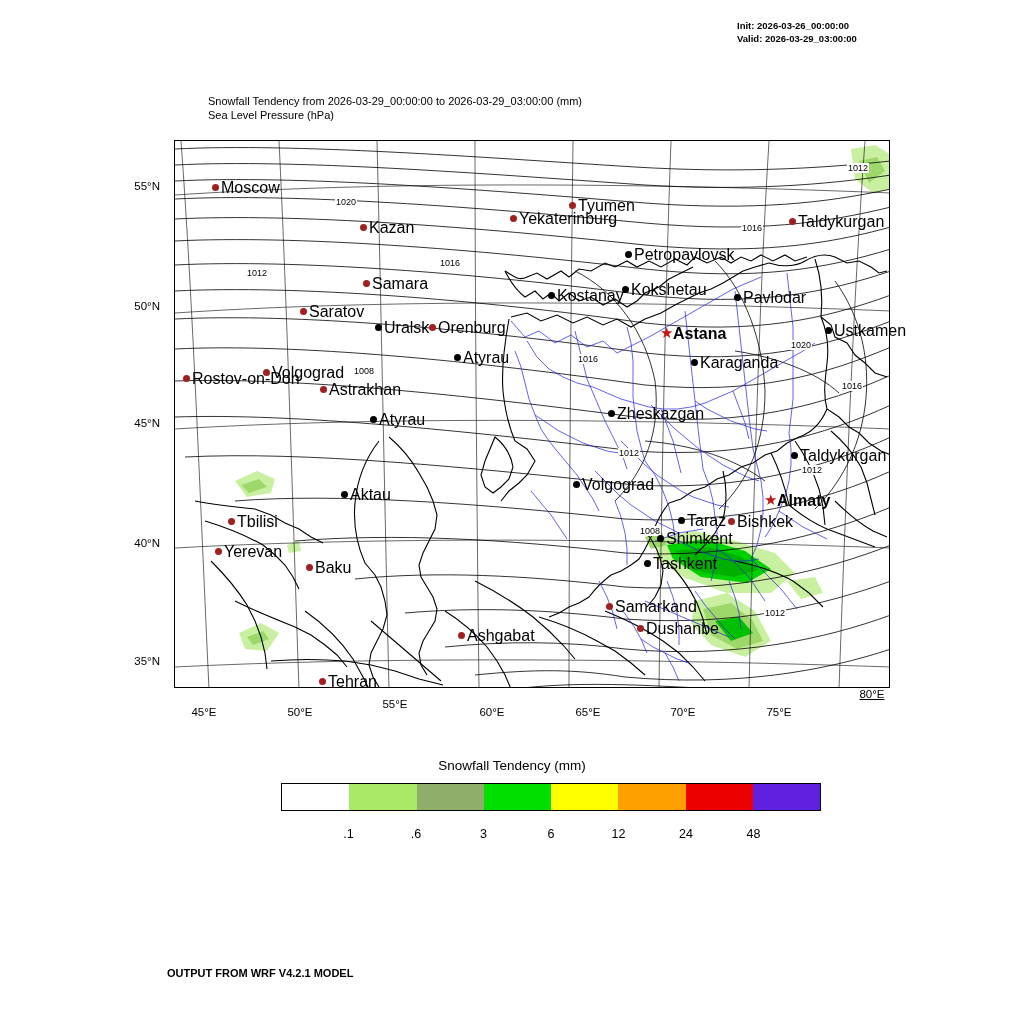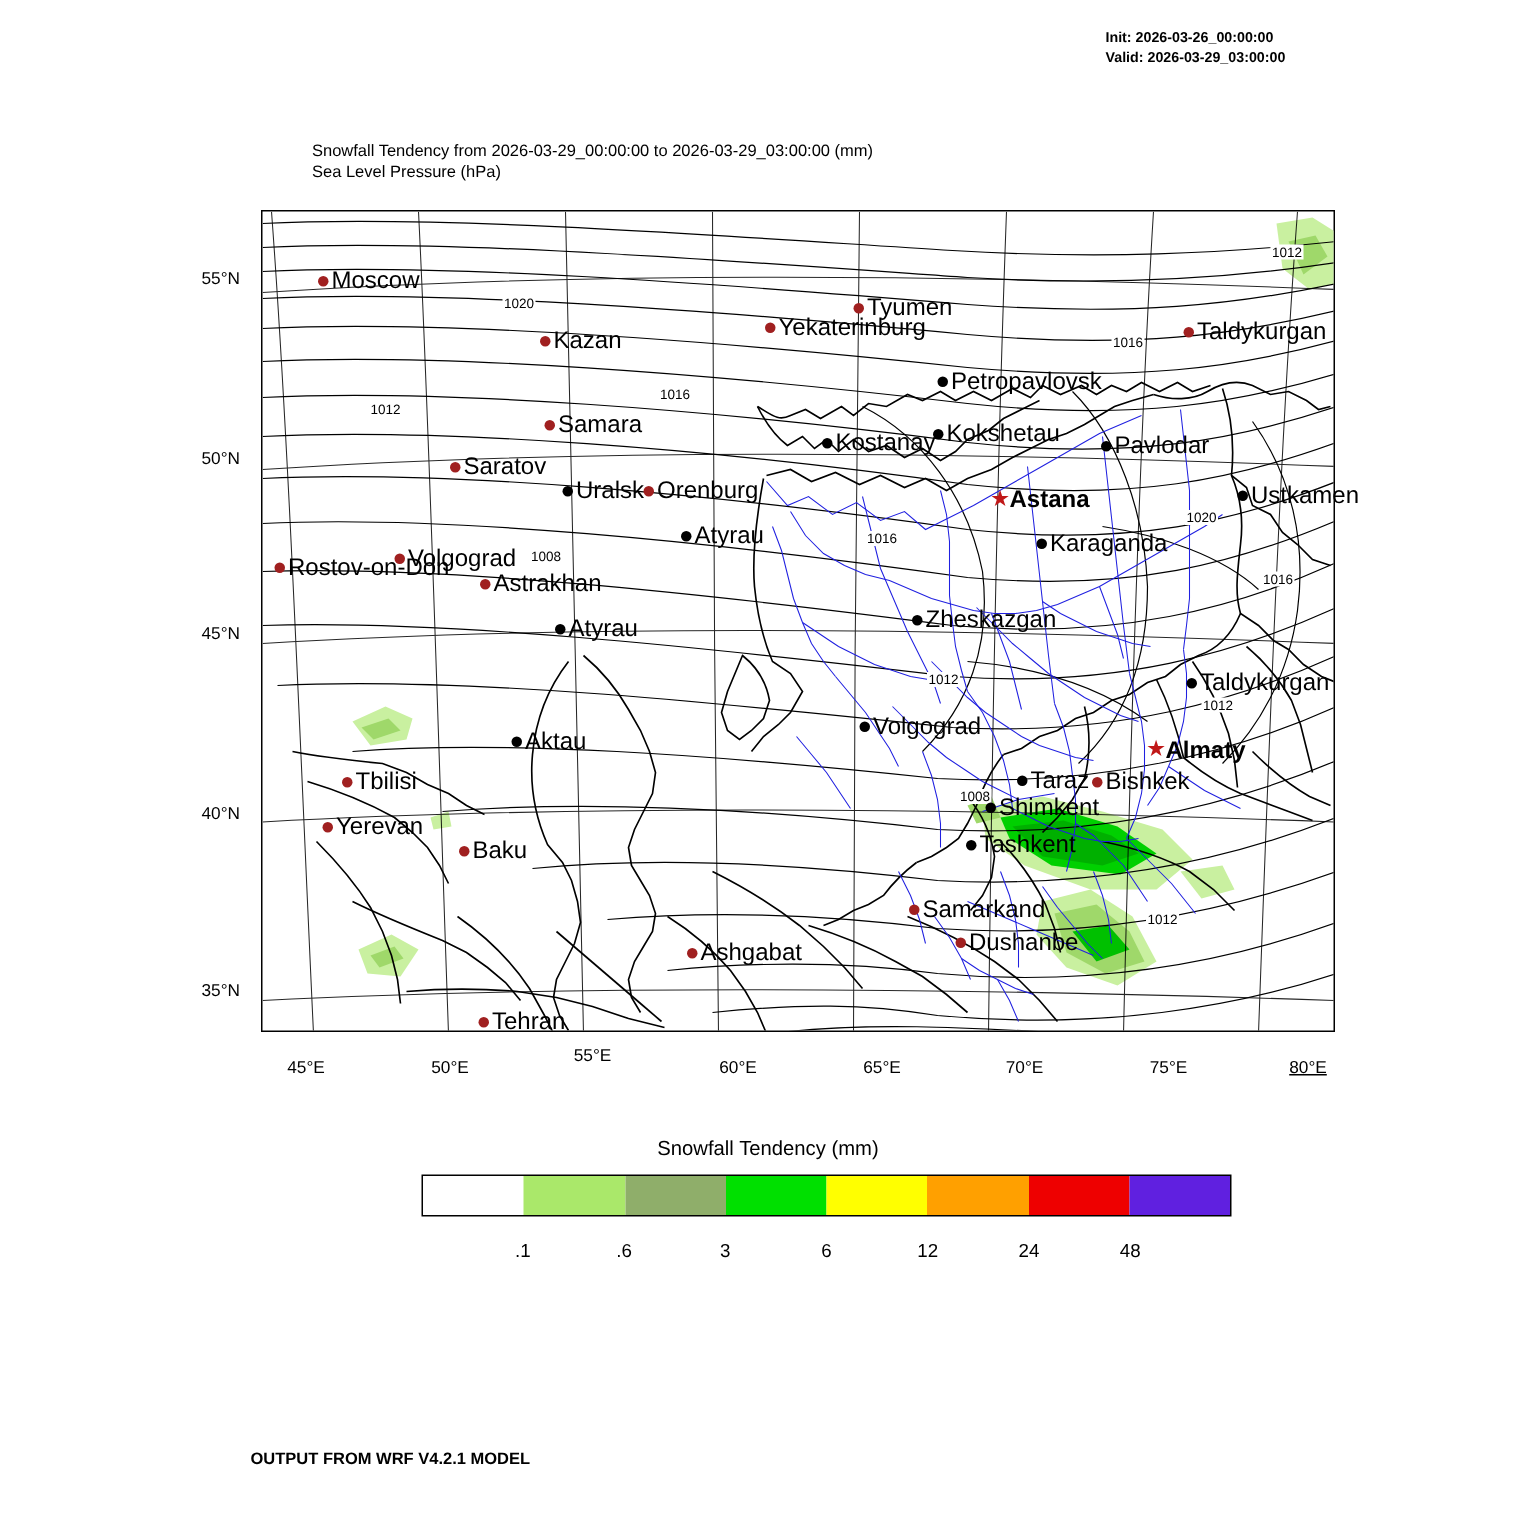--- a/index.html
+++ b/index.html
@@ -345,21 +345,21 @@
       <div class="lat-label" style="left: 90px; top: 655px;">35°N</div>
     </div>
   <div id="lon-layer">
       <div class="lon-label" style="left: 174px; top: 706px;">45°E</div>
       <div class="lon-label" style="left: 270px; top: 706px;">50°E</div>
       <div class="lon-label" style="left: 365px; top: 698px;">55°E</div>
       <div class="lon-label" style="left: 462px; top: 706px;">60°E</div>
       <div class="lon-label" style="left: 558px; top: 706px;">65°E</div>
       <div class="lon-label" style="left: 653px; top: 706px;">70°E</div>
       <div class="lon-label" style="left: 749px; top: 706px;">75°E</div>
-      <div class="lon-label" style="left: 842px; top: 706px; text-decoration: underline;">80°E</div>
+      <div class="lon-label" style="left: 842px; top: 688px; text-decoration: underline;">80°E</div>
     </div>
 
   <div id="city-layer" style="position:absolute; inset:0;">
       <div class="city" style="left: 215px; top: 187px;">
         <span class="dot"></span>
         <span class="name">Moscow</span>
       </div>
       <div class="city" style="left: 363px; top: 227px;">
         <span class="dot"></span>
         <span class="name">Kazan</span>

